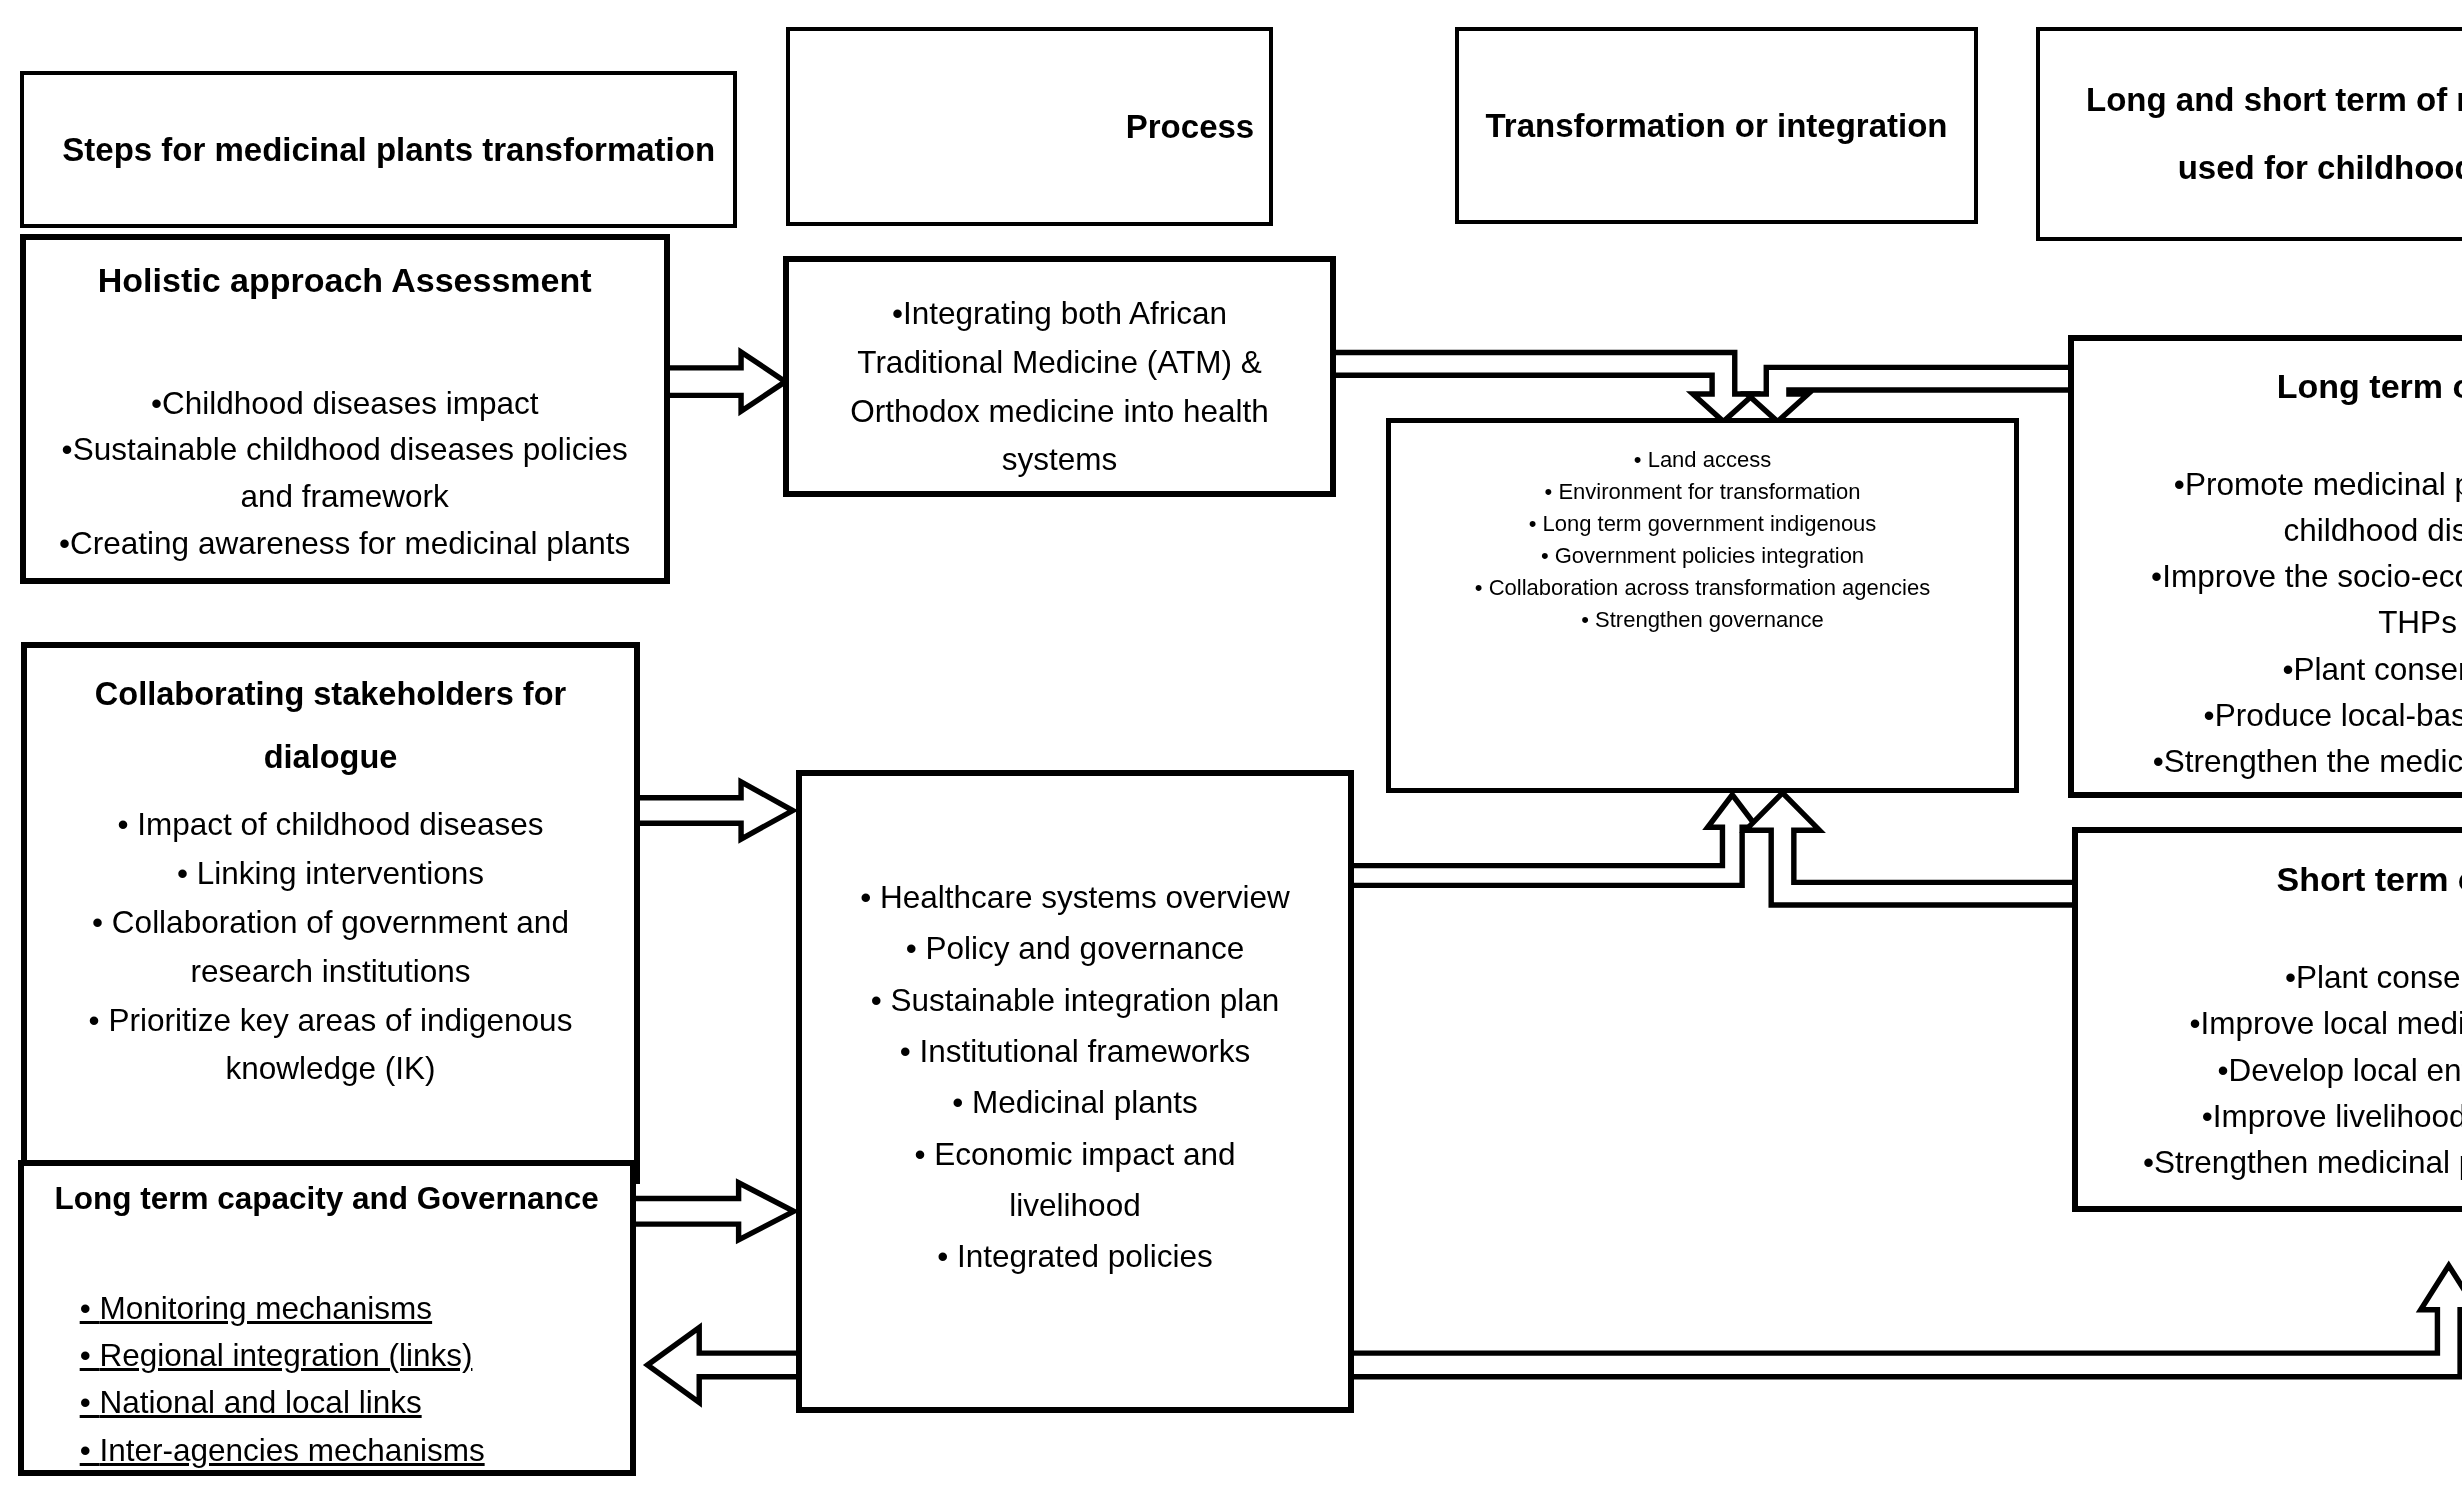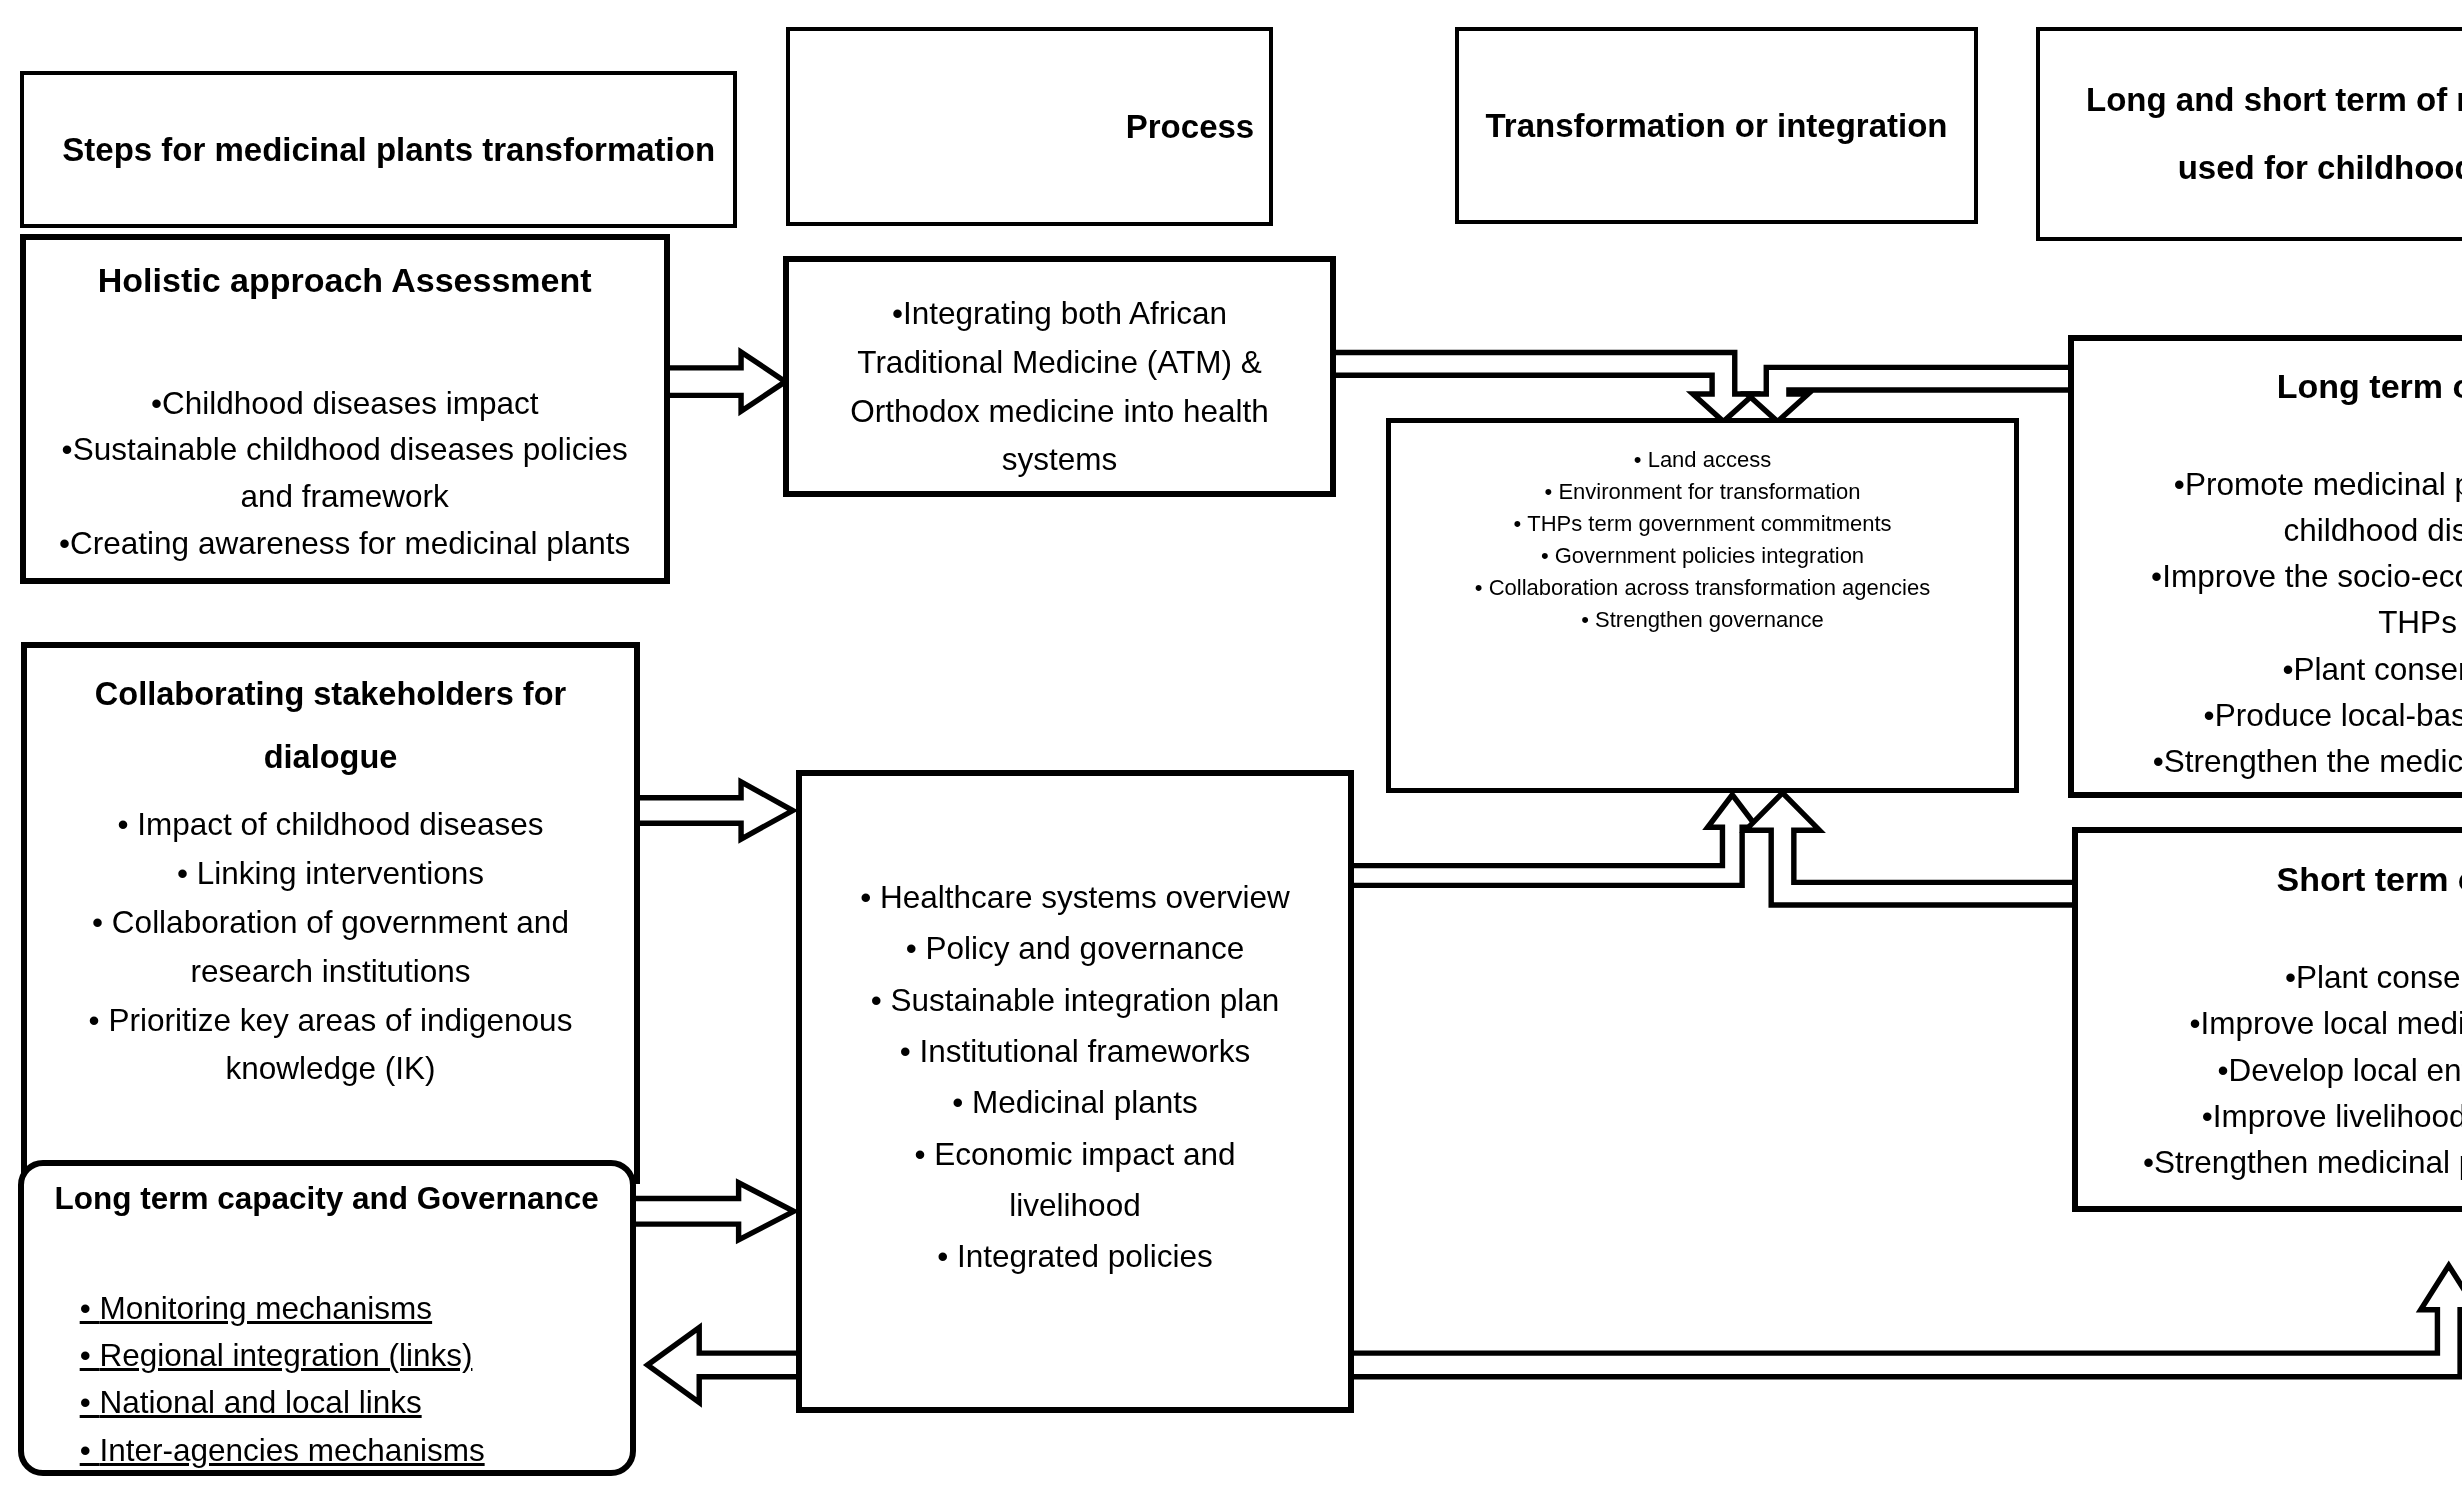--- a/index.html
+++ b/index.html
@@ -23,21 +23,21 @@
 
   
   #box-holistic{left:19.7px;top:234px;width:650px;height:350px;padding:20.7px 12.3px 0;}
   #box-holistic .title{font-size:34px;margin-bottom:80px;}
   #box-holistic .list{font-size:31.5px;line-height:1.48;}
 
   #box-collaborating{left:21px;top:642px;width:619px;height:542px;padding:14.8px 58px 0;}
   #box-collaborating .title{font-size:32.5px;line-height:1.95;margin-bottom:10.8px;}
   #box-collaborating .list{font-size:31.5px;line-height:1.55;}
 
-  #box-capacity{left:17.7px;top:1160px;width:618px;height:316px;padding:13.8px 22px 0;border-radius:25px;}
+  #box-capacity{left:17.7px;top:1160px;width:618px;height:316px;padding:13.8px 22px 0;}
   #box-capacity .title{font-size:31.5px;margin-bottom:68px;}
   #box-capacity .list{font-size:31.5px;line-height:1.5;padding-left:34px;}
 
   
   #box-integrating{left:783px;top:256px;width:553px;height:241px;padding:27px 42px 0;}
   #box-integrating .list{font-size:31.5px;line-height:1.55;}
 
   #box-healthcare{left:796px;top:770px;width:558px;height:643px;padding:96px 45px 12px;}
   #box-healthcare .list{font-size:31.5px;line-height:1.63;}
 
@@ -129,21 +129,21 @@
       <div class="item">Medicinal plants</div>
       <div class="item">Economic impact and livelihood</div>
       <div class="item">Integrated policies</div>
     </div>
   </div>
 
   <div class="box" id="box-transform">
     <div class="list spaced">
       <div class="item">Land access</div>
       <div class="item">Environment for transformation</div>
-      <div class="item">THPs term government commitments</div>
+      <div class="item">Long term government indigenous</div>
       <div class="item">Government policies integration</div>
       <div class="item">Collaboration across transformation agencies</div>
       <div class="item">Strengthen governance</div>
     </div>
   </div>
 
   <div class="box" id="box-long-output">
     <div class="title">Long term output</div>
     <div class="list tight">
       <div class="item">Promote medicinal plants used for childhood diseases</div>

